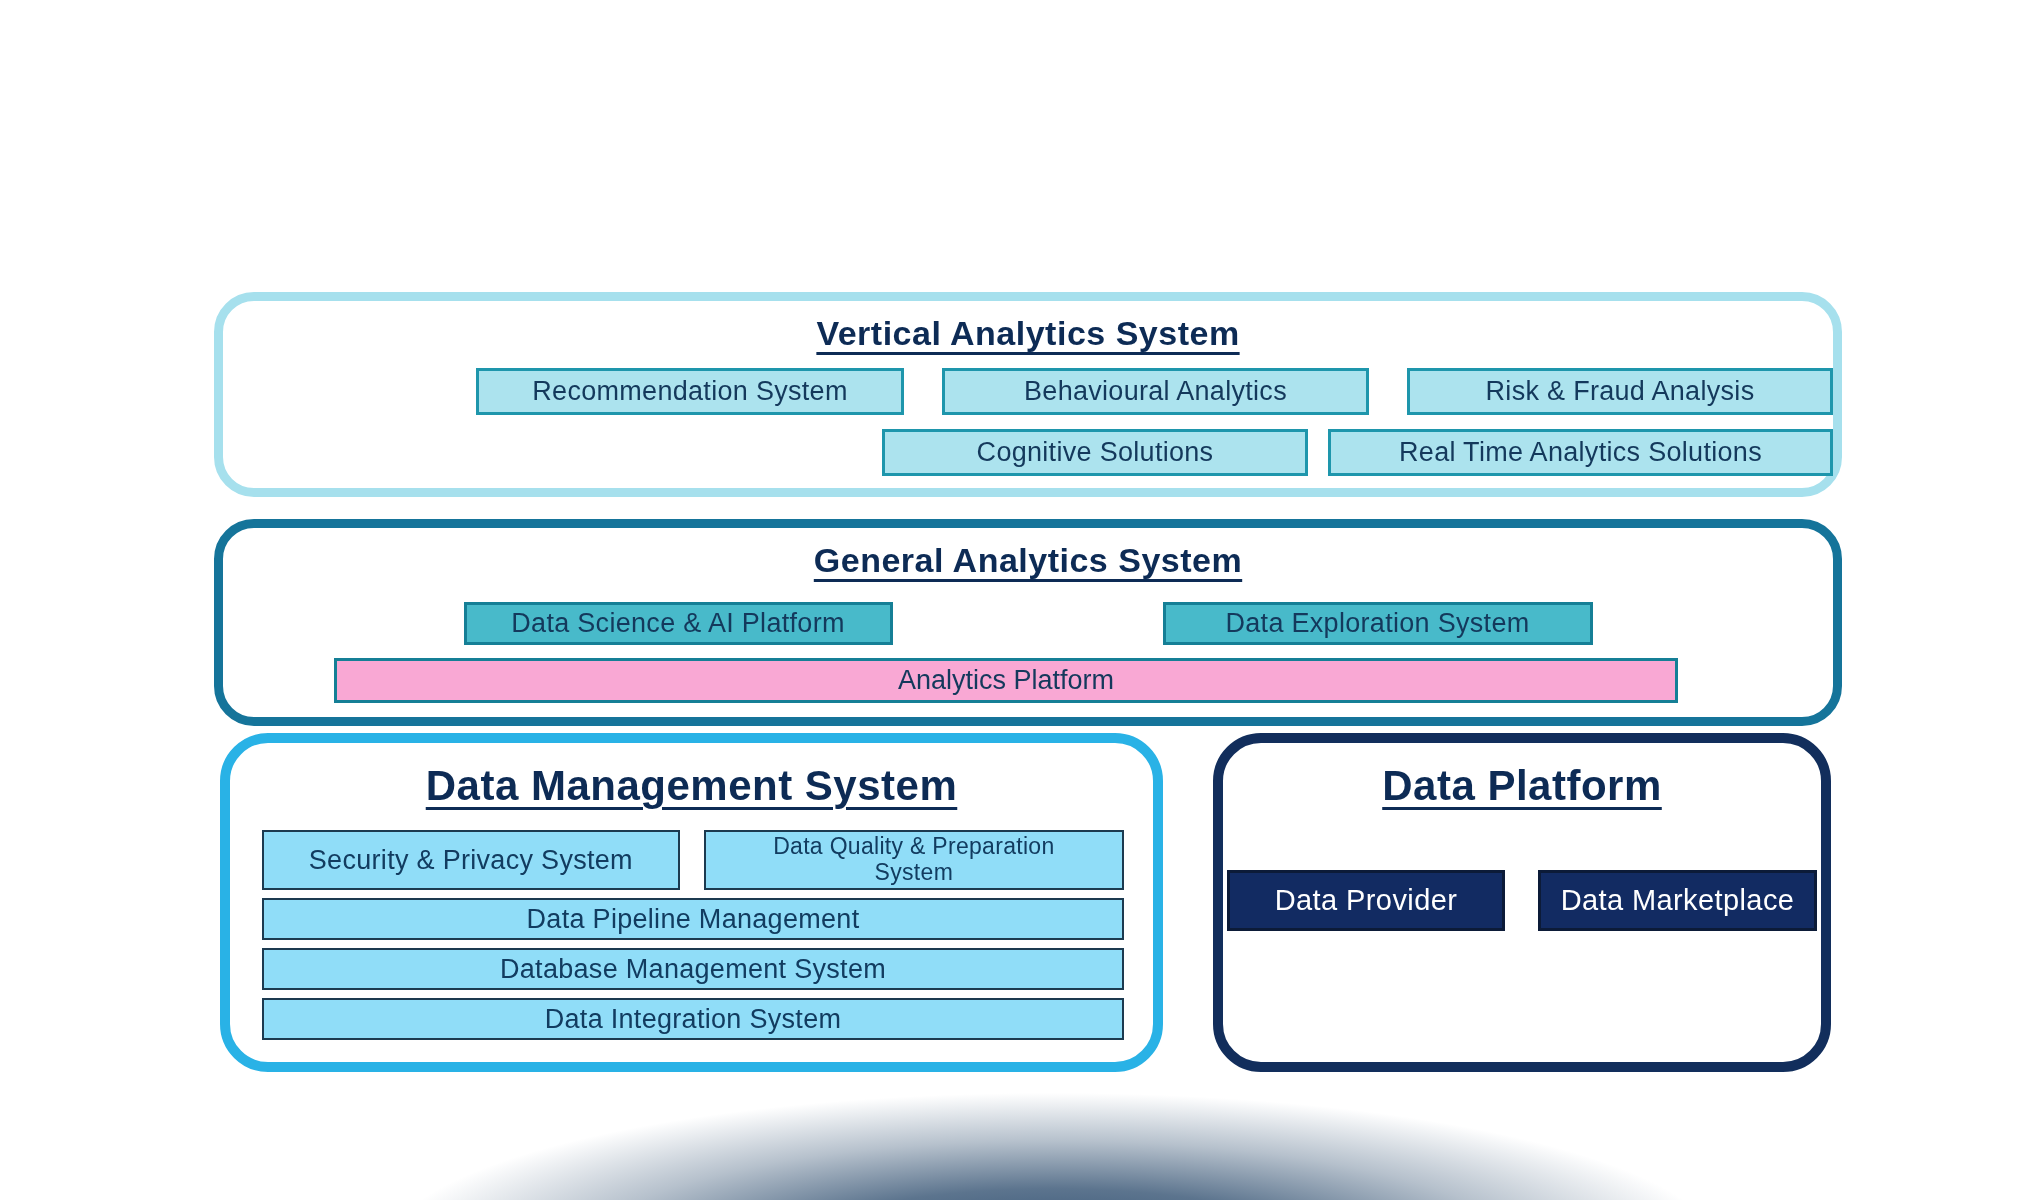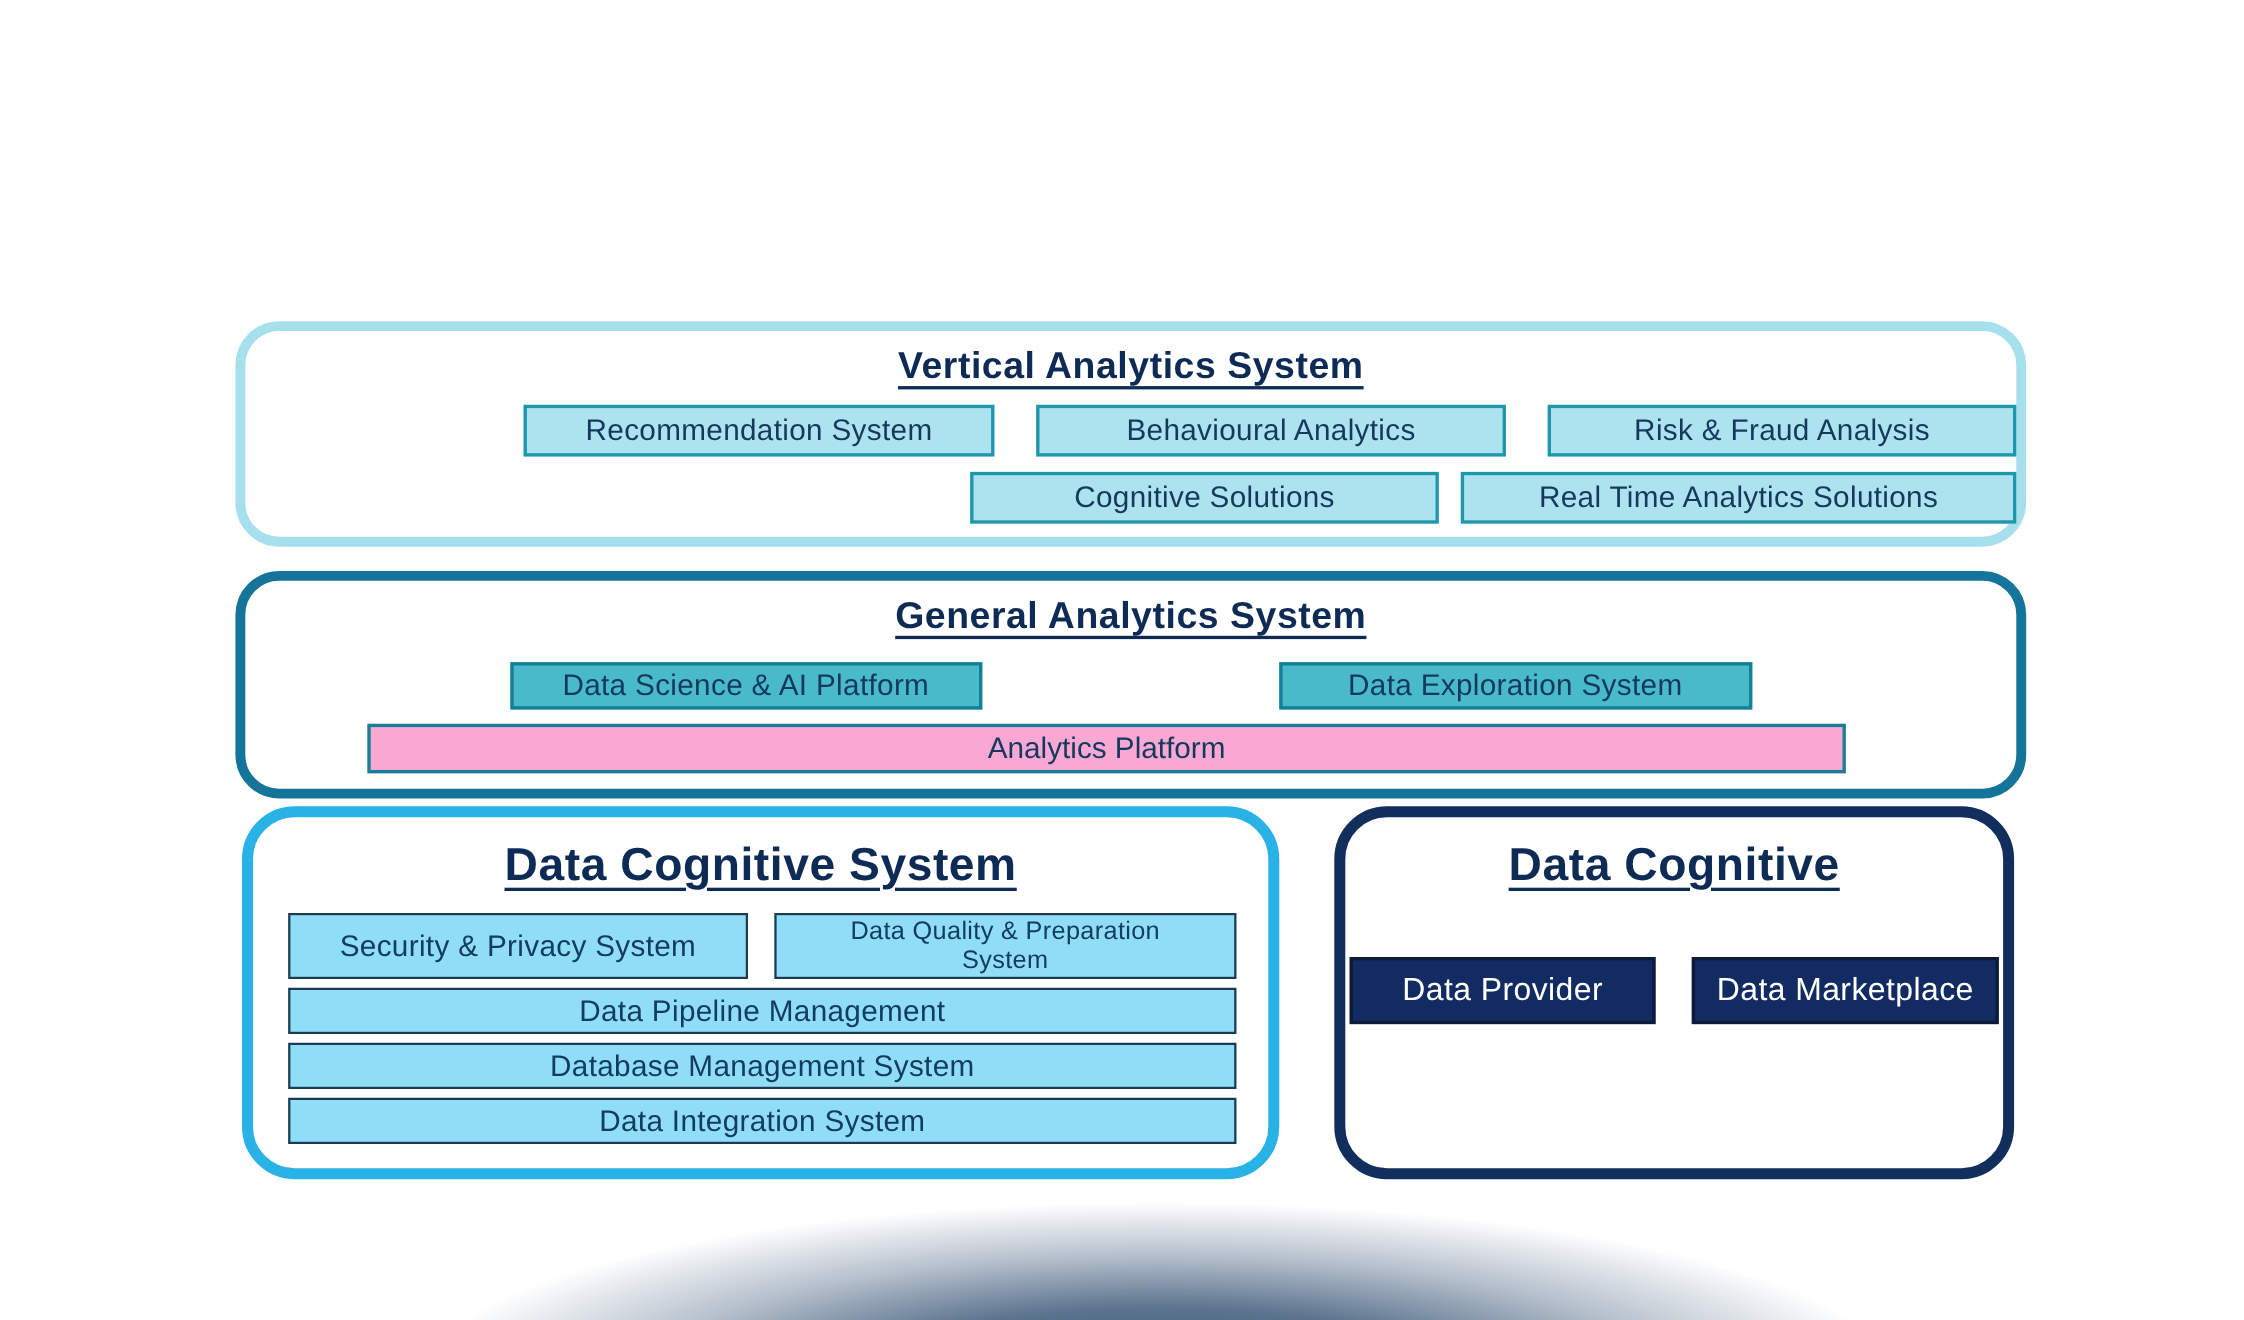--- a/index.html
+++ b/index.html
@@ -80,34 +80,34 @@
   <div id="panel-general" class="panel">
     <div class="panel-title">General Analytics System</div>
     <div id="g-row">
       <div class="node g-node g-b0">Data Science &amp; AI Platform</div>
       <div class="node g-node g-b1">Data Exploration System</div>
     </div>
     <div id="g-bar">Analytics Platform</div>
   </div>
 
   <div id="panel-dm" class="panel">
-    <div class="panel-title">Data Cognitive System</div>
+    <div class="panel-title">Data Management System</div>
     <div id="dm-stack">
       <div id="dm-row">
         <div class="node dm-node dm-b0">Security &amp; Privacy System</div>
         <div class="node dm-node dm-b1">Data Quality &amp; Preparation System</div>
       </div>
       <div class="node dm-node dm-bar">Data Pipeline Management</div>
       <div class="node dm-node dm-bar">Database Management System</div>
       <div class="node dm-node dm-bar">Data Integration System</div>
     </div>
   </div>
 
   <div id="panel-de" class="panel">
-    <div class="panel-title">Data Cognitive</div>
+    <div class="panel-title">Data Platform</div>
     <div id="de-row">
       <div class="node de-node de-b0">Data Provider</div>
       <div class="node de-node de-b1">Data Marketplace</div>
     </div>
   </div>
 
   <div id="bottom-shadow"></div>
 </div>
 
 </body></html>

